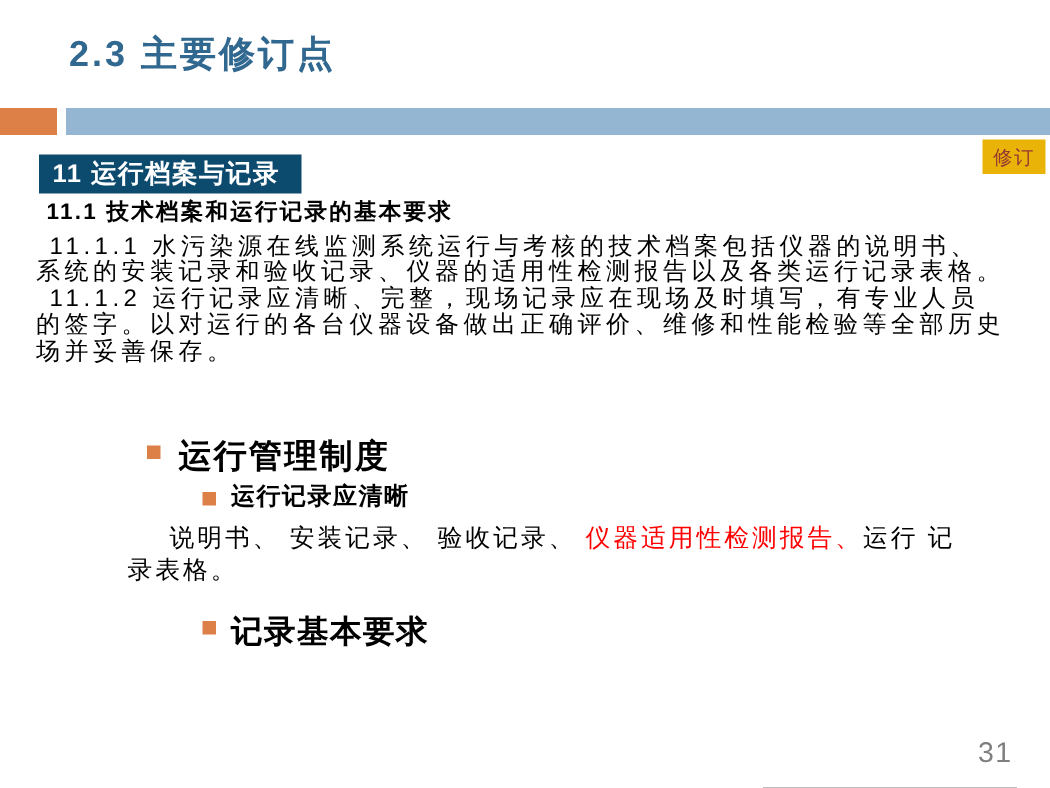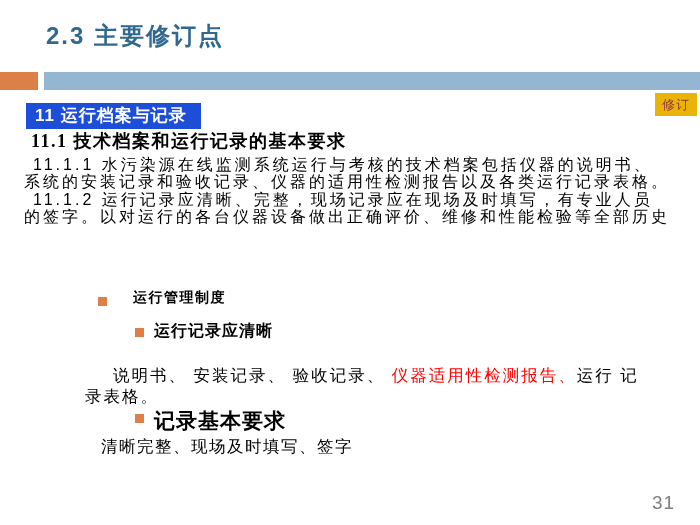--- a/index.html
+++ b/index.html
@@ -23,46 +23,46 @@
   
   .revision-badge{
     position:absolute;left:655px;top:93px;width:42px;height:23px;
     background:#eab308;color:#953735;font-size:13px;
     display:flex;align-items:center;justify-content:center;
     letter-spacing:1px;
   }
   
   .section-badge{
     position:absolute;left:26px;top:103px;height:26px;
-    background:#1d4ed8;color:#ffffff;
+    background:#0c4a6e;color:#ffffff;
     font-size:17px;font-weight:bold;line-height:26px;
     padding:0 14px 0 9px;letter-spacing:1px;white-space:nowrap;
   }
   
   .body-text{
     position:absolute;left:24px;top:133px;width:670px;
     color:#000;font-size:16px;line-height:17.5px;letter-spacing:3px;
   }
   .body-line{white-space:nowrap;}
-  .body-line.heading{font-weight:bold;letter-spacing:1.5px;font-size:18px;padding-left:7px;margin-bottom:5px;font-family:Liberation Serif, serif;}
+  .body-line.heading{font-weight:bold;letter-spacing:1.5px;font-size:15px;padding-left:7px;margin-bottom:5px;}
   .body-line.indent{padding-left:9px;}
   
   .bullet-square{position:absolute;width:9px;height:9px;background:#DD8047;}
   .bullet-label{position:absolute;color:#000;font-weight:bold;white-space:nowrap;}
-  .lvl1-label{left:133px;top:289px;font-size:14px;letter-spacing:1.5px;}
+  .lvl1-label{left:119px;top:289px;font-size:22px;letter-spacing:1.5px;}
   .lvl2a-label{left:154px;top:321px;font-size:16px;letter-spacing:1px;}
   .lvl2b-label{left:154px;top:407px;font-size:21px;letter-spacing:1px;}
   .sq1{left:98px;top:297px;}
   .sq2{left:135px;top:328px;}
   .sq3{left:135px;top:414px;}
   .detail-text{
     position:absolute;color:#000;
     font-size:16.5px;letter-spacing:2px;line-height:20.5px;
   }
-  .detail-1{left:85px;top:365px;width:575px;}
+  .detail-1{left:85px;top:349px;width:575px;font-family:Liberation Serif, serif;}
   .detail-1 .l1{padding-left:28px;white-space:nowrap;}
   .highlight-red{color:#FF0000;}
   .detail-2{left:101px;top:436px;white-space:nowrap;letter-spacing:1.5px;}
   
   .page-number{
     position:absolute;left:652px;top:492px;
     color:#7F7F7F;font-size:19px;letter-spacing:1px;
   }
 </style>
 </head>
@@ -78,33 +78,33 @@
   <div class="revision-badge">修订</div>
 
   <div class="section-badge">11  运行档案与记录</div>
 
   <div class="body-text">
     <div class="body-line heading">11.1  技术档案和运行记录的基本要求</div>
     <div class="body-line indent">11.1.1  水污染源在线监测系统运行与考核的技术档案包括仪器的说明书、</div>
     <div class="body-line">系统的安装记录和验收记录、仪器的适用性检测报告以及各类运行记录表格。</div>
     <div class="body-line indent">11.1.2  运行记录应清晰、完整，现场记录应在现场及时填写，有专业人员</div>
     <div class="body-line">的签字。以对运行的各台仪器设备做出正确评价、维修和性能检验等全部历史</div>
+    <div class="body-line">场并妥善保存。</div>
   </div>
 
   <span class="bullet-square sq1"></span>
   <div class="bullet-label lvl1-label">运行管理制度</div>
 
   <span class="bullet-square sq2"></span>
   <div class="bullet-label lvl2a-label">运行记录应清晰</div>
 
   <div class="detail-text detail-1">
     <div class="l1"><span>说明书、 安装记录、 验收记录、 </span><span class="highlight-red">仪器适用性检测报告、</span><span>运行 记</span></div>
     <div class="l2">录表格。</div>
   </div>
 
   <span class="bullet-square sq3"></span>
   <div class="bullet-label lvl2b-label">记录基本要求</div>
 
-  <div class="detail-text detail-2">清晰完整、现场及时填写、签字</div>
 
   <div class="page-number">31</div>
 
 </div>
 
 </body></html>

